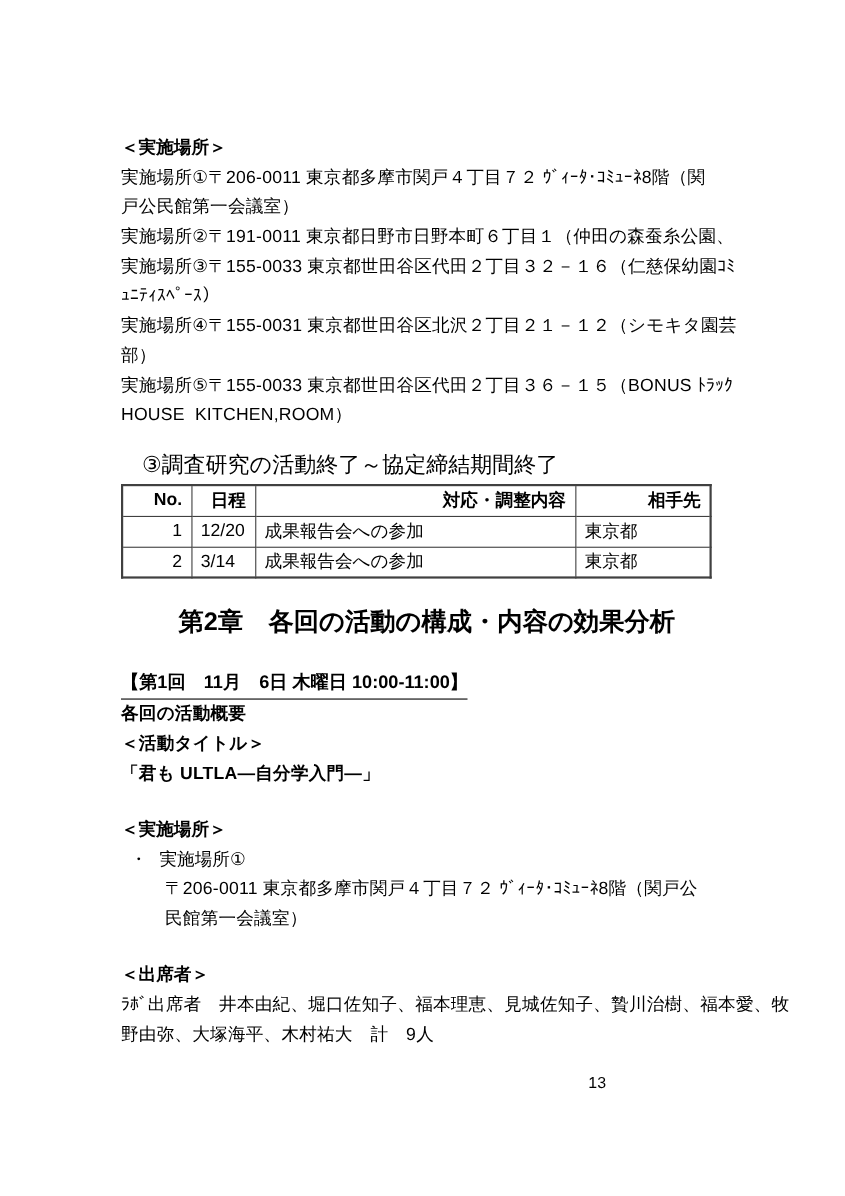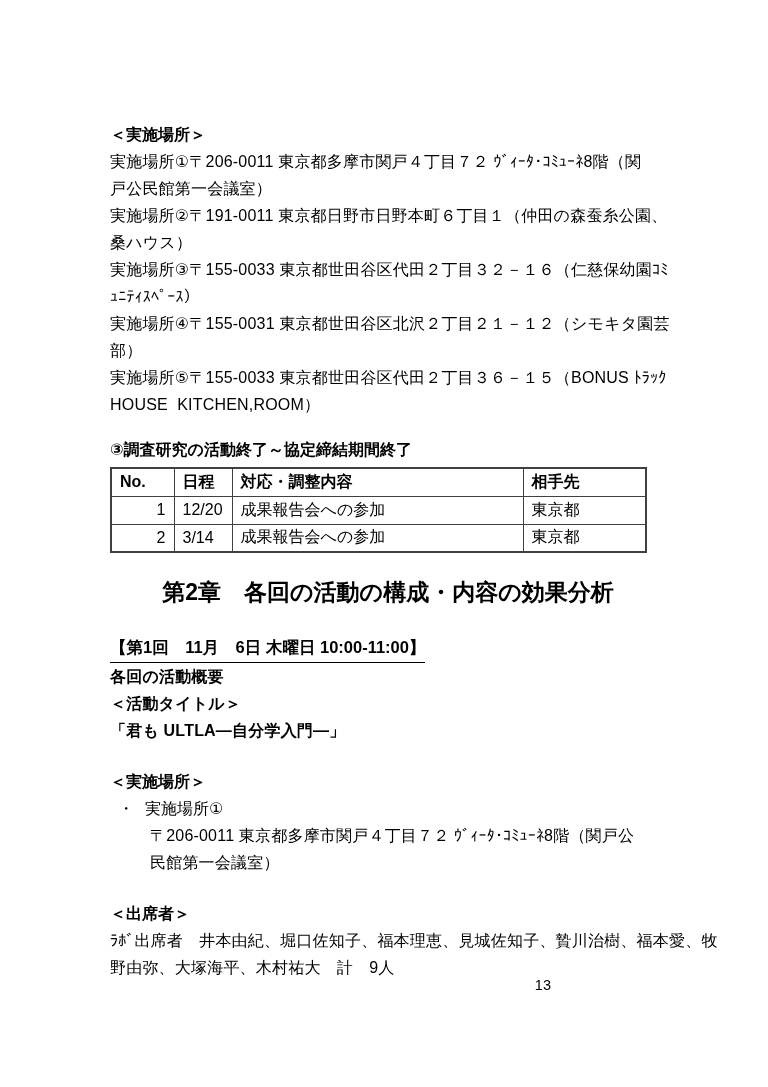--- a/index.html
+++ b/index.html
@@ -35,43 +35,44 @@
   }
   .bold { font-weight: bold; }
   .section-heading {
     font-size: 16px;
     line-height: 27px;
     font-weight: bold;
     white-space: pre;
   }
   .phase-heading {
     margin-top: 20px;
-    font-size: 16px;
+    font-size: 20px;
     line-height: 24px;
-    font-weight: bold;
+    font-weight: normal;
     white-space: pre;
+    margin-left: 19px;
   }
   table.schedule {
     border-collapse: collapse;
     margin-top: 5px;
     border: 2px solid #404040;
     table-layout: fixed;
   }
   table.schedule th, table.schedule td {
     border: 1.5px solid #404040;
     font-size: 16px;
     height: 28px;
     padding: 0 8px;
     box-sizing: border-box;
     white-space: pre;
     overflow: hidden;
   }
   table.schedule th {
     font-weight: bold;
-    text-align: left;
+    text-align: right;
     background: #ffffff;
   }
   .col-no { width: 63px; }
   .col-date { width: 58px; }
   .col-content { width: 291px; }
   .col-party { width: 123px; }
   td.cell-no { text-align: right; }
   td.cell-date, td.cell-content, td.cell-party { text-align: left; }
   .chapter-title {
     margin-top: 25px;
@@ -117,21 +118,20 @@
 </head>
 <body>
 
 <div class="page">
   <div class="content">
 
     <div class="section-heading">＜実施場所＞</div>
     <div class="line">実施場所①〒206-0011 東京都多摩市関戸４丁目７２ ｳﾞｨｰﾀ･ｺﾐｭｰﾈ8階（関</div>
     <div class="line">戸公民館第一会議室）</div>
     <div class="line">実施場所②〒191-0011 東京都日野市日野本町６丁目１（仲田の森蚕糸公園、</div>
-    <div class="line">桑ハウス）</div>
     <div class="line">実施場所③〒155-0033 東京都世田谷区代田２丁目３２－１６（仁慈保幼園ｺﾐ</div>
     <div class="line">ｭﾆﾃｨｽﾍﾟｰｽ）</div>
     <div class="line">実施場所④〒155-0031 東京都世田谷区北沢２丁目２１－１２（シモキタ園芸</div>
     <div class="line">部）</div>
     <div class="line">実施場所⑤〒155-0033 東京都世田谷区代田２丁目３６－１５（BONUS ﾄﾗｯｸ</div>
     <div class="line">HOUSE  KITCHEN,ROOM）</div>
 
     <div class="phase-heading">③調査研究の活動終了～協定締結期間終了</div>
 
     <table class="schedule">

